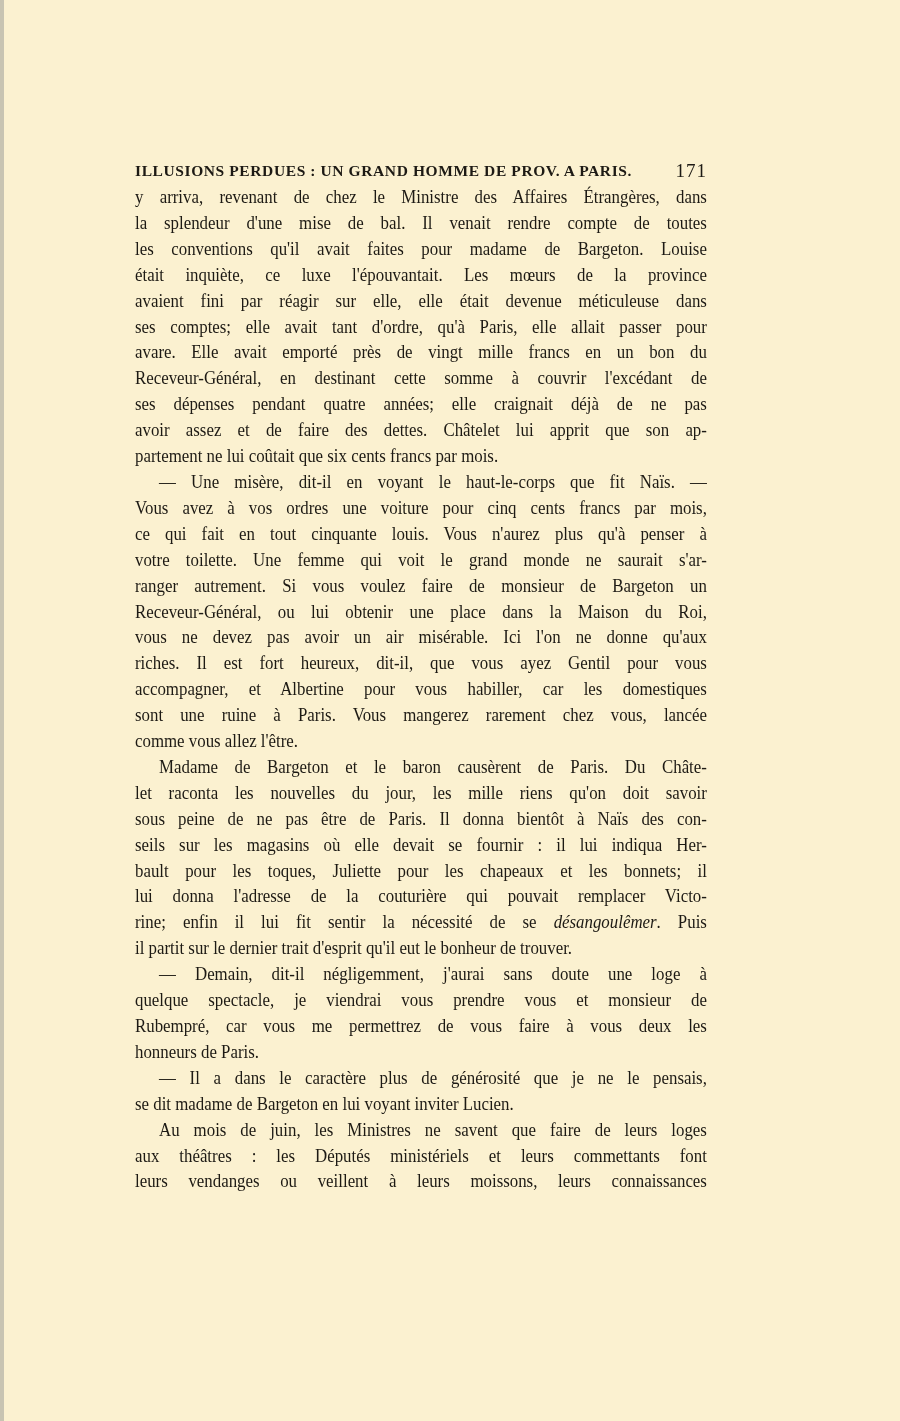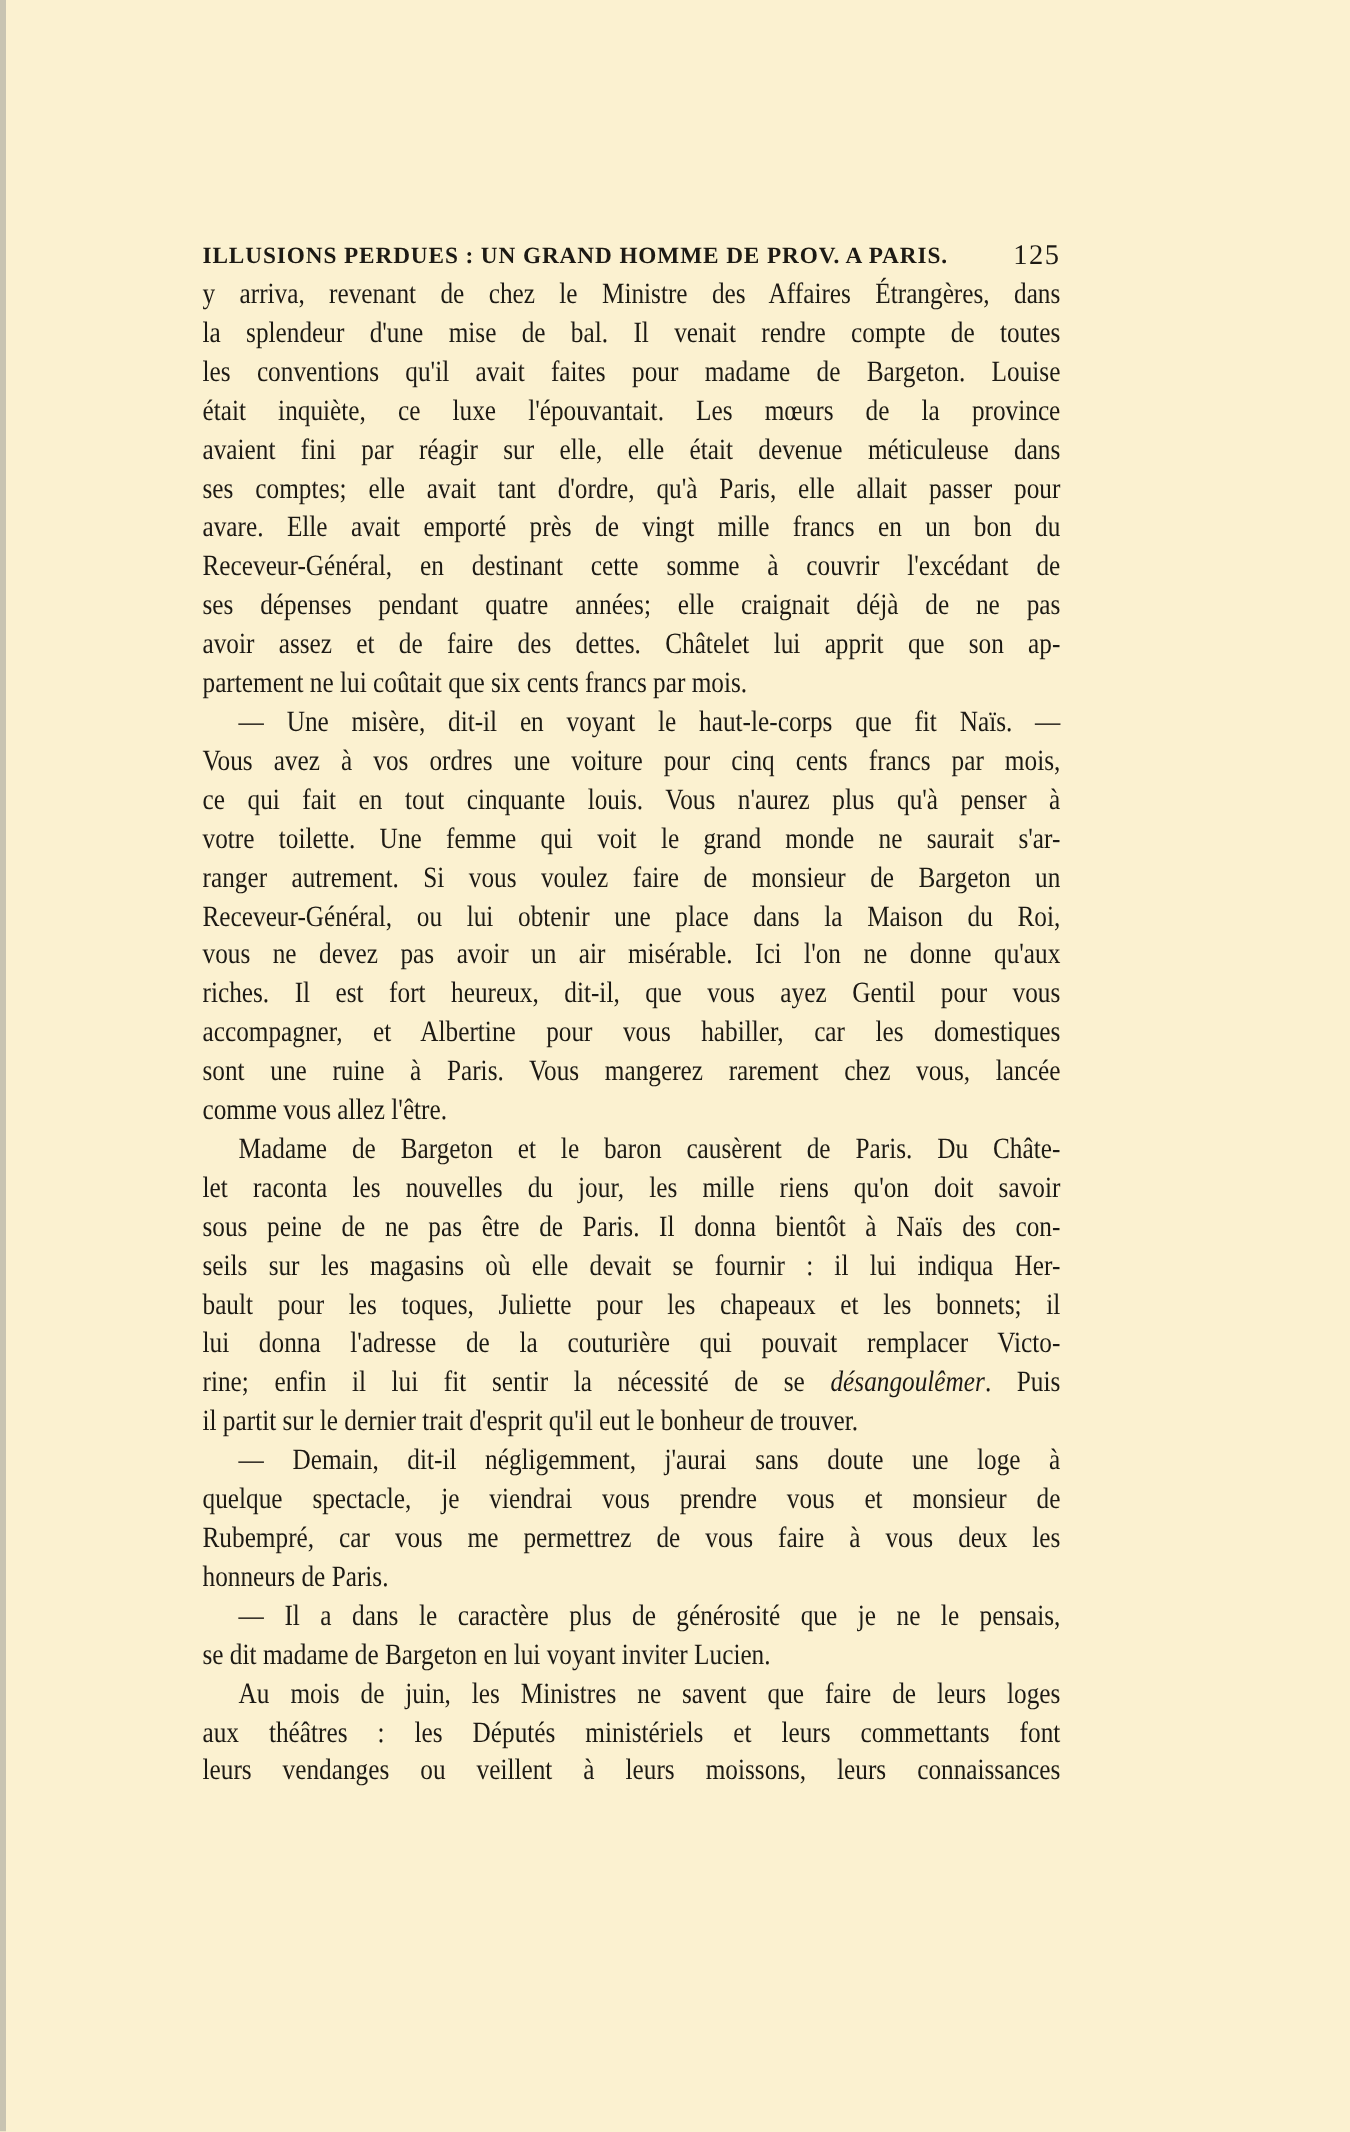--- a/index.html
+++ b/index.html
@@ -43,21 +43,21 @@
   .ital { font-style: italic; }
 </style>
 </head>
 <body>
 
 <div class="edge-left"></div>
 
 <div class="page">
   <div class="header">
     <span>ILLUSIONS PERDUES : UN GRAND HOMME DE PROV. A PARIS.</span>
-    <span class="pg">125</span>
+    <span class="pg">171</span>
   </div>
   <div class="body-text" id="body-text">
       <div>
         <span class="line">y arriva, revenant de chez le Ministre des Affaires Étrangères, dans</span>
         <span class="line">la splendeur d'une mise de bal. Il venait rendre compte de toutes</span>
         <span class="line">les conventions qu'il avait faites pour madame de Bargeton. Louise</span>
         <span class="line">était inquiète, ce luxe l'épouvantait. Les mœurs de la province</span>
         <span class="line">avaient fini par réagir sur elle, elle était devenue méticuleuse dans</span>
         <span class="line">ses comptes; elle avait tant d'ordre, qu'à Paris, elle allait passer pour</span>
         <span class="line">avare. Elle avait emporté près de vingt mille francs en un bon du</span>

